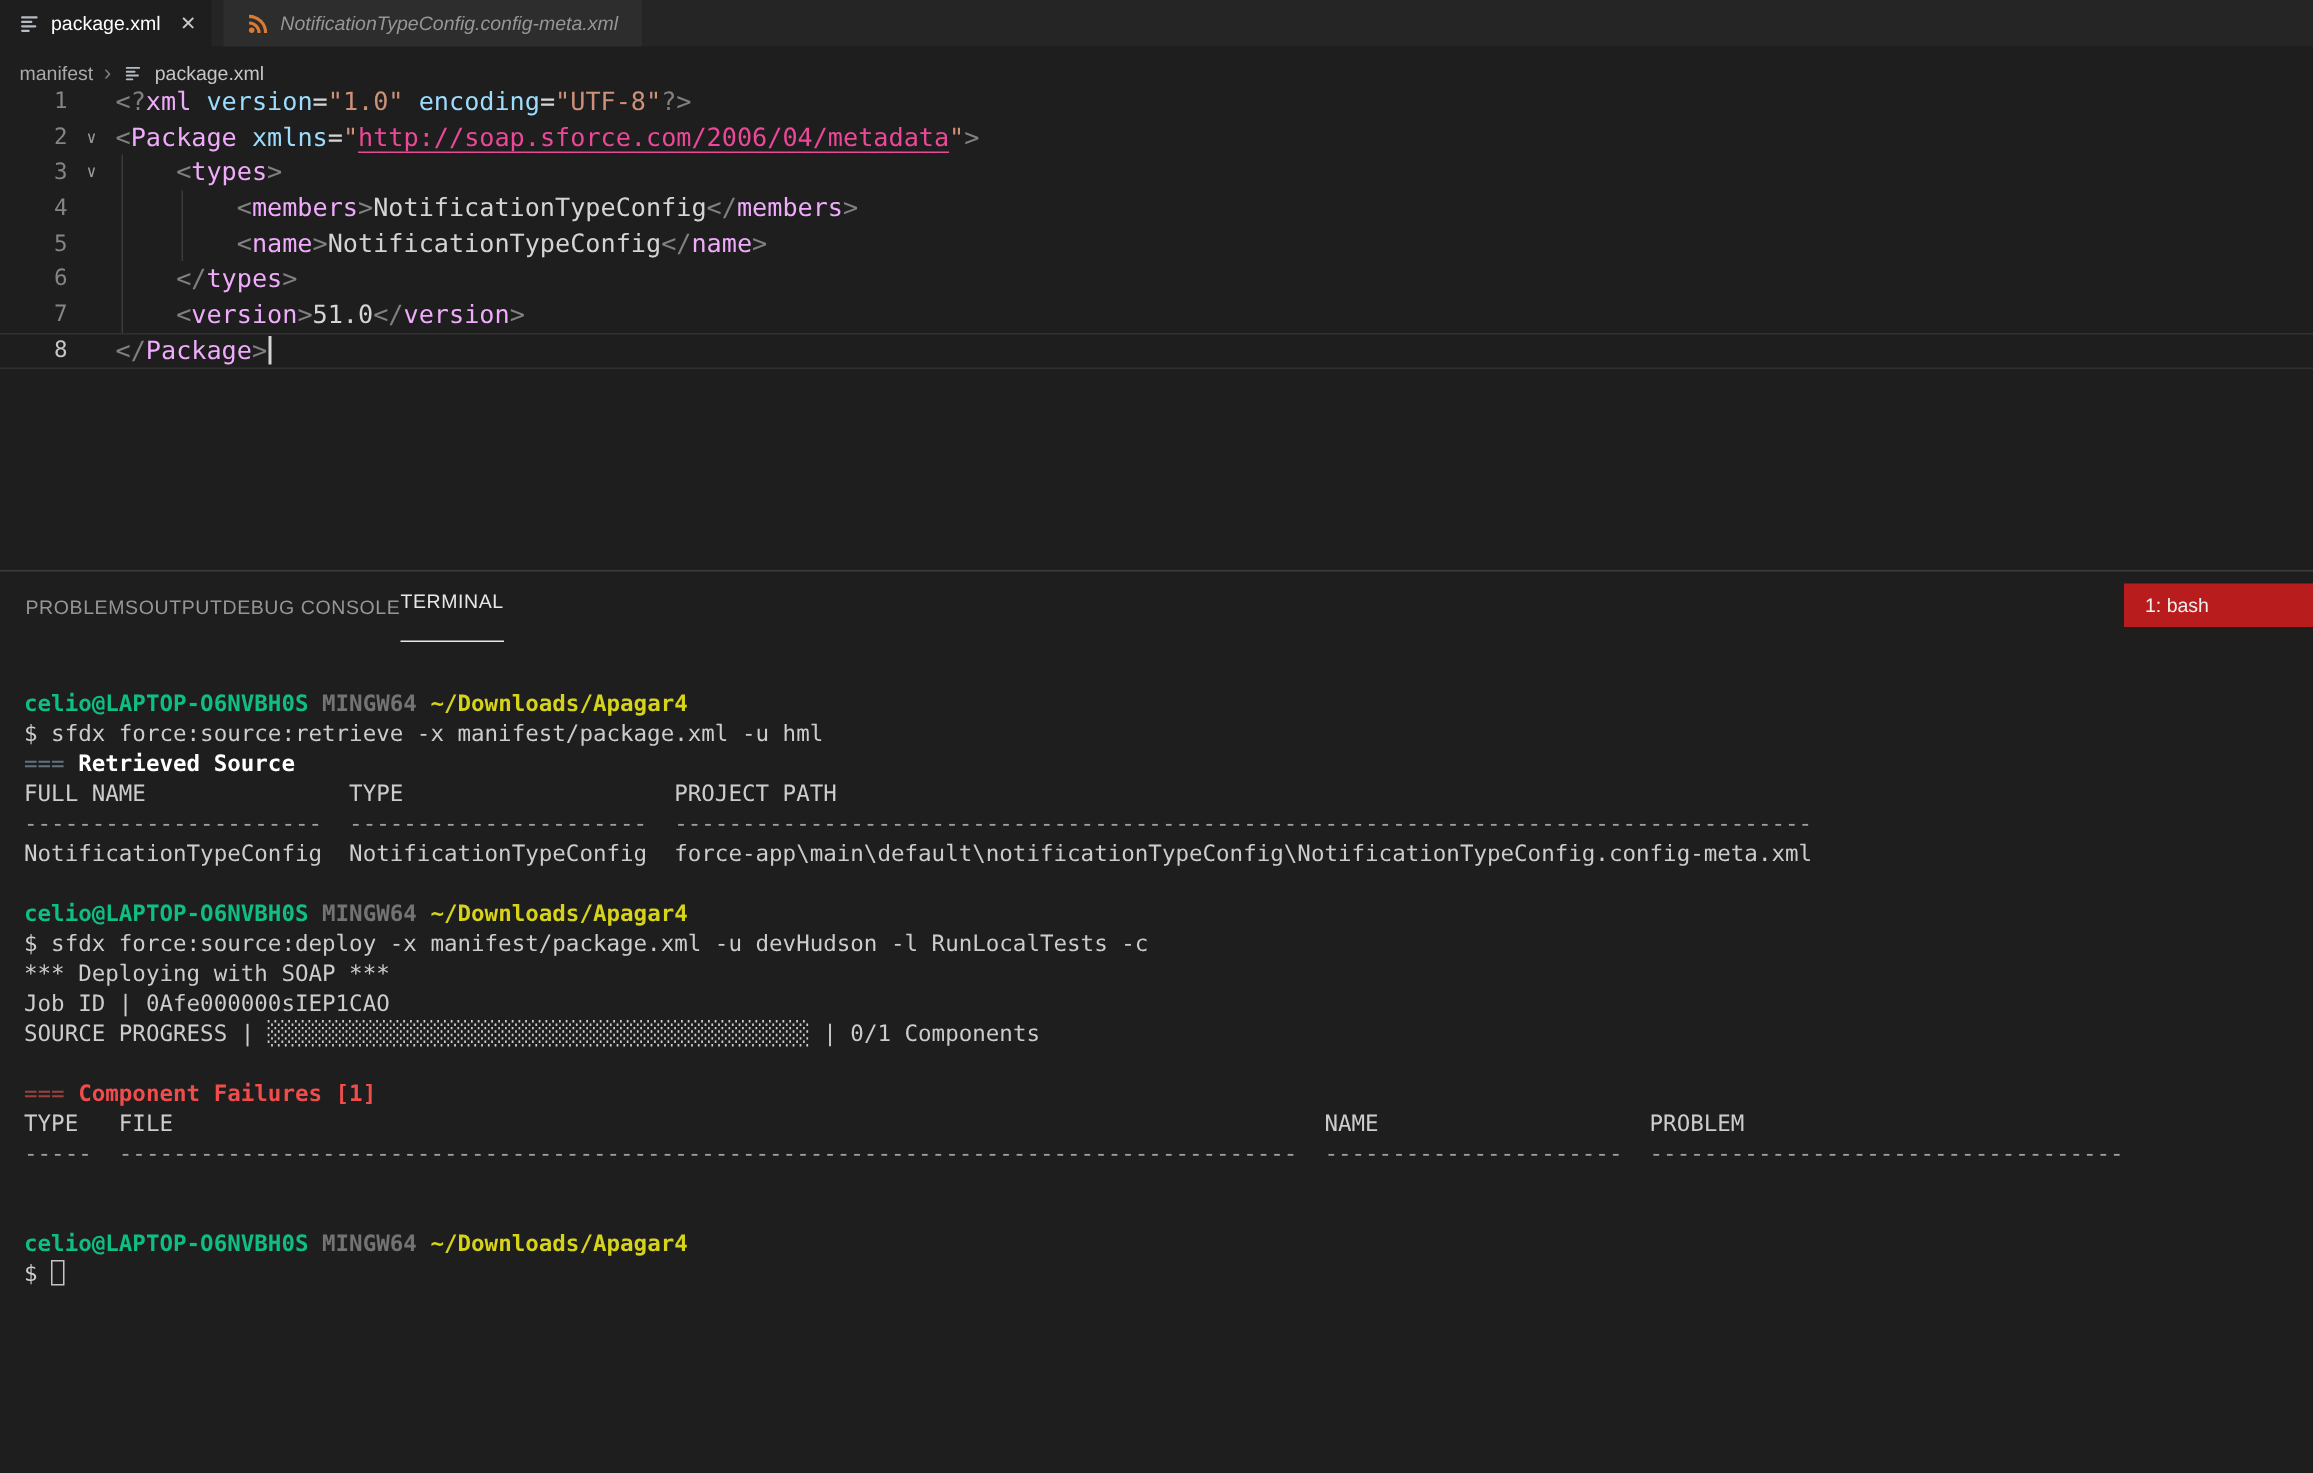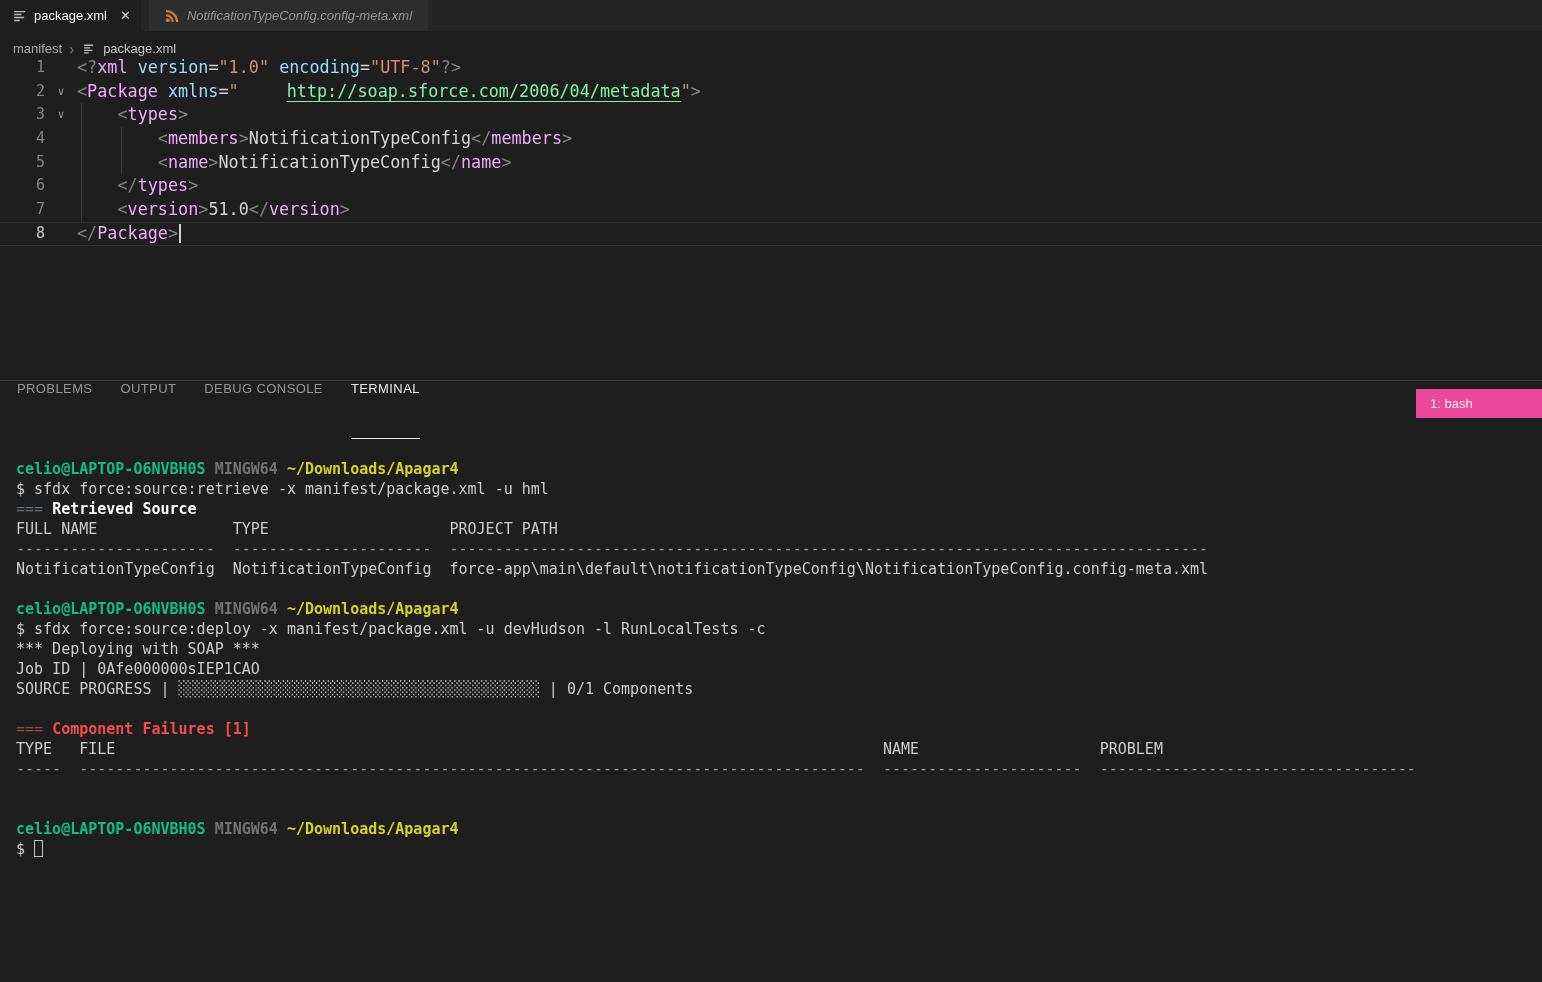--- a/index.html
+++ b/index.html
@@ -28,31 +28,31 @@
   .gutter-num { width:45px; text-align:right; color:#858585; font-size:15px; flex:none; }
   .code-line.current .gutter-num { color:#c6c6c6; }
   .gutter-fold { width:32px; text-align:center; color:#9a9a9a; font-size:11px; flex:none; }
   .code-text { white-space:pre; }
   .code-line.current { box-shadow: inset 0 1px 0 #313131, inset 0 -1px 0 #313131; }
   .indent-guide { position:absolute; top:0; bottom:0; width:1px; background:#3b3b3b; }
   .ed-cursor { display:inline-block; width:2px; height:19px; background:#d4d4d4;
     vertical-align:-4px; margin-left:1px; }
   .tk-p { color:#808080; } .tk-t { color:#f0abfc; } .tk-a { color:#9cdcfe; }
   .tk-s { color:#ce9178; } .tk-x { color:#d4d4d4; }
-  .tk-l { color:#86efac; text-decoration:underline; text-underline-offset:4px;margin-left:48px; }
+  .tk-l { color:#ec4899; text-decoration:underline; text-underline-offset:4px; }
   
   .panel { position:absolute; left:0; right:0; top:380px; bottom:0; background:#1e1e1e;
     border-top:1px solid #3c3c3c; }
-  .panel-header { position:relative; height:46px; display:flex; 
-    padding-left:17px; gap:28px; }
+  .panel-header { position:relative; height:46px; display:flex; align-items:center;
+    padding-left:17px; }
   .panel-tab { font-size:13px; letter-spacing:0.4px; color:#969696; cursor:default; }
   .panel-tab.active { color:#e7e7e7; padding-bottom:19px; margin-bottom:-12px;
     border-bottom:1px solid #e7e7e7; margin-top:-6px; padding-top:6px; }
   .terminal-selector { position:absolute; right:0; top:8px; width:126px; height:29px;
-    background:#ec4899; color:#f0f0f0; font-size:13px; line-height:29px; padding-left:14px; }
+    background:#b91c1c; color:#f0f0f0; font-size:13px; line-height:29px; padding-left:14px; }
   
   .terminal { padding:32px 0 0 16px;
     font-family:"DejaVu Sans Mono","Liberation Mono",monospace; font-size:15px; line-height:20px; }
   .t-line { white-space:pre; height:20px; }
   .c-g { color:#0fbe82; font-weight:bold; }
   .c-m { color:#737373; font-weight:bold; }
   .c-y { color:#d6d31b; font-weight:bold; }
   .c-w { color:#cccccc; }
   .c-hb { color:#ffffff; font-weight:bold; }
   .c-hbd { color:#64707c; }

